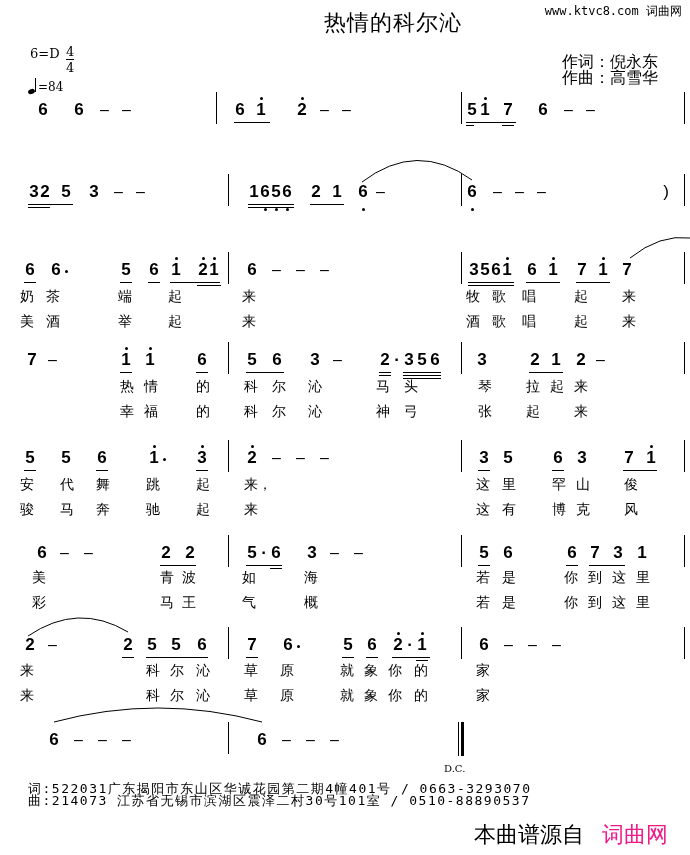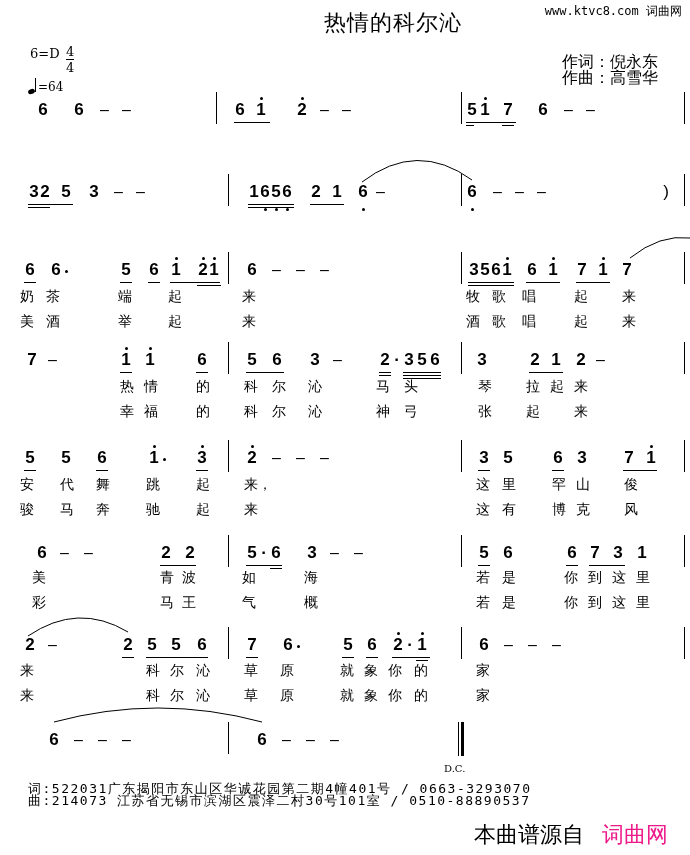--- a/index.html
+++ b/index.html
@@ -38,21 +38,21 @@
   <span class="cn">词曲网</span>
 </div>
 <div class="abs credits" style="top:52px">作词：倪永东</div>
 <div class="abs credits" style="top:68px">作曲：高雪华</div>
 <div class="abs key">6=D</div>
 <div class="ts">
   <div class="frac">4</div>
   <div>4</div>
 </div>
 <div class="abs tempo">
-  <span class="quarter"></span><span>=64</span>
+  <span class="quarter"></span><span>=84</span>
 </div>
 
 <div id="score">
     <div class="note" style="left: 37px; top: 100px;">6</div>
     <div class="note" style="left: 73px; top: 100px;">6</div>
     <div class="dash" style="left: 100px; top: 100px;">–</div>
     <div class="dash" style="left: 122px; top: 100px;">–</div>
     <div class="bar" style="left: 216px; top: 92px; height: 32px;"></div>
     <div class="note" style="left: 234px; top: 100px;">6</div>
     <div class="note" style="left: 255px; top: 100px;">1</div>

